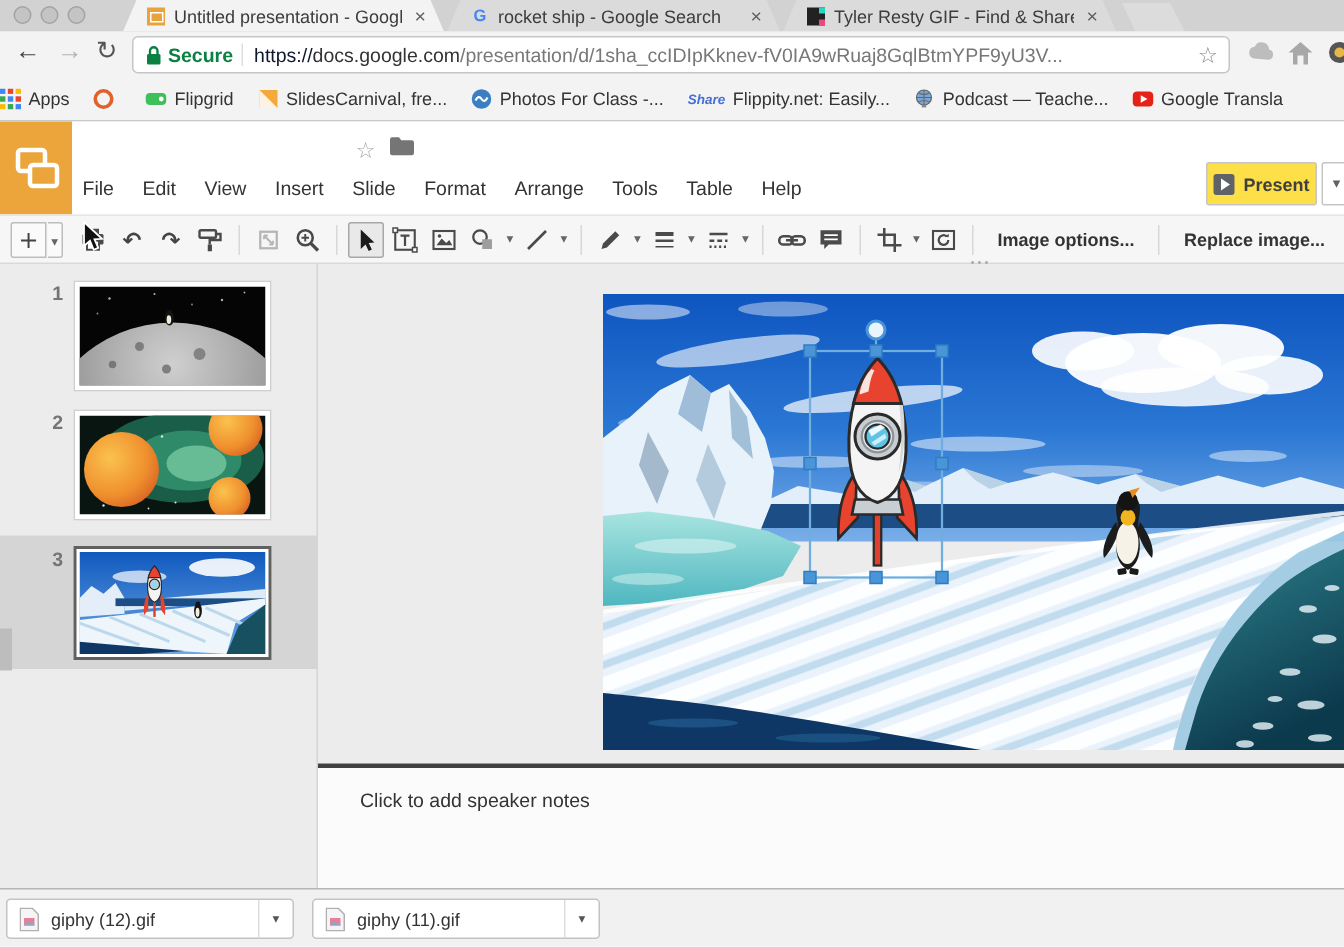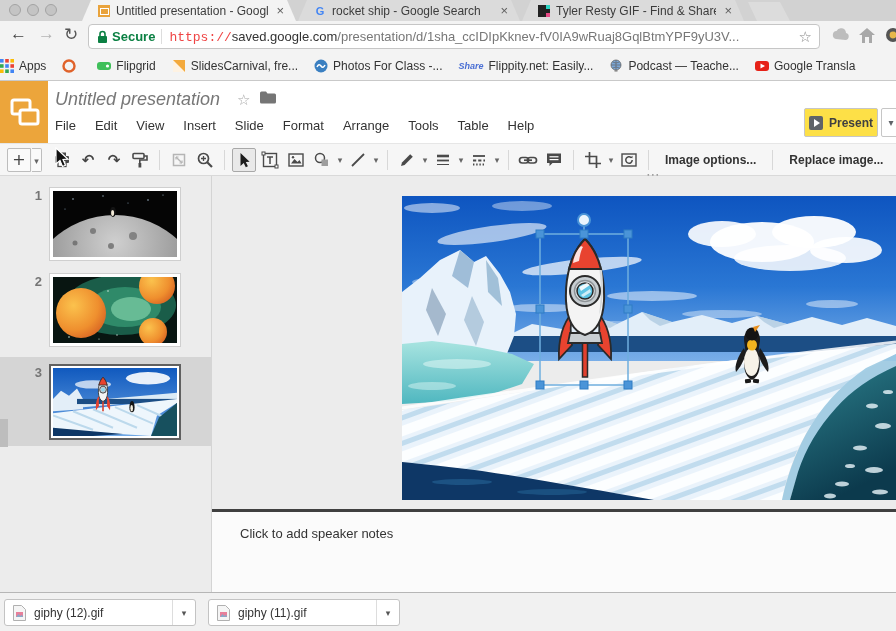--- a/index.html
+++ b/index.html
@@ -30,21 +30,21 @@
   .fav-giphy::before{content:"";position:absolute;right:0;bottom:0;width:4px;height:4px;background:#e84a86;}
 
   .navrow{position:absolute;left:0;top:21px;width:896px;height:31px;background:#f3f3f3;}
   .navbtn{position:absolute;top:3px;font-size:17px;color:#555;}
   .omnibox{position:absolute;left:88px;top:3px;width:732px;height:25px;background:#fff;
     border:1px solid #c6c6c6;border-radius:4px;box-sizing:border-box;
     display:flex;align-items:center;font-size:13px;}
   .secure{color:#0b8043;font-weight:bold;margin:0 6px 0 4px;}
   .divid{width:1px;height:15px;background:#ddd;margin-right:7px;}
   .url{color:#333;white-space:nowrap;overflow:hidden;flex:1;}
-  .url .scheme{color:#ef4444;font-family:Liberation Mono, monospace;}
+  .url .scheme{color:#0f172a;}
   .url .path{color:#777;}
   .omni-star{color:#8a8a8a;font-size:15px;margin:0 7px;}
   .after-icons{position:absolute;top:6px;color:#b5b5b5;}
 
   .bookmarks{position:absolute;left:0;top:52px;width:896px;height:29px;background:#f3f3f3;
     border-bottom:1px solid #c9c9c9;box-sizing:border-box;display:flex;align-items:center;
     font-size:12px;color:#333;padding-left:0;white-space:nowrap;overflow:hidden;}
   .bm{display:flex;align-items:center;margin-right:16px;}
   .bm .ic{width:14px;height:14px;margin-right:5px;flex:0 0 auto;position:relative;}
 
@@ -146,21 +146,21 @@
     <span class="navbtn" style="left:38px;color:#b3b3b3;">→</span>
     <span class="navbtn" style="left:64px;">↻</span>
 
     <div class="omnibox">
       <svg width="11" height="14" viewBox="0 0 11 14" style="margin-left:8px">
         <rect x="1" y="6" width="9" height="7" rx="1" fill="#0b8043"></rect>
         <path d="M3 6 V4 a2.5 2.5 0 0 1 5 0 V6" fill="none" stroke="#0b8043" stroke-width="1.6"></path>
       </svg>
       <span class="secure">Secure</span>
       <span class="divid"></span>
-      <span class="url"><span class="scheme">https://</span><span>saved.google.com</span><span class="path">/presentation/d/1sha_ccIDIpKknev-fV0IA9wRuaj8GqlBtmYPF9yU3V...</span></span>
+      <span class="url"><span class="scheme">https://</span><span>docs.google.com</span><span class="path">/presentation/d/1sha_ccIDIpKknev-fV0IA9wRuaj8GqlBtmYPF9yU3V...</span></span>
       <span class="omni-star">☆</span>
     </div>
 
     <svg class="after-icons" style="left:831px;" width="20" height="16" viewBox="0 0 20 16">
       <path d="M5 12 a4 4 0 0 1 .5-7.9 A5 5 0 0 1 15 6 a3.5 3.5 0 0 1-.5 6.9 Z" fill="#bdbdbd"></path>
     </svg>
     <svg class="after-icons" style="left:858px;" width="18" height="17" viewBox="0 0 18 17">
       <path d="M9 1 L17 8 H14 V16 H11 V10 H7 V16 H4 V8 H1 Z" fill="#a8a8a8"></path>
     </svg>
     <svg class="after-icons" style="left:885px;" width="16" height="16" viewBox="0 0 16 16">
@@ -240,21 +240,20 @@
     </span>
   </div>
 
   <div class="appheader">
     <div class="logo">
       <svg width="48" height="62" viewBox="0 0 48 62">
         <rect x="12" y="19" width="18" height="14" rx="2" fill="none" stroke="#fff" stroke-width="3"></rect>
         <rect x="20" y="29" width="18" height="14" rx="2" fill="#eca53b" stroke="#fff" stroke-width="3"></rect>
       </svg>
     </div>
-    <div class="doc-title">Untitled presentation</div>
     <span class="title-star">☆</span>
     <svg class="abs" style="left:260px;top:10px;" width="16" height="13" viewBox="0 0 16 13">
       <path d="M0 2 a1.5 1.5 0 0 1 1.5-1.5 H6 l1.5 2 H14.5 A1.5 1.5 0 0 1 16 4 V11 a1.5 1.5 0 0 1-1.5 1.5 H1.5 A1.5 1.5 0 0 1 0 11 Z" fill="#757575"></path>
     </svg>
 
     <div class="menubar">
       <span class="menu">File</span>
       <span class="menu">Edit</span>
       <span class="menu">View</span>
       <span class="menu">Insert</span>

